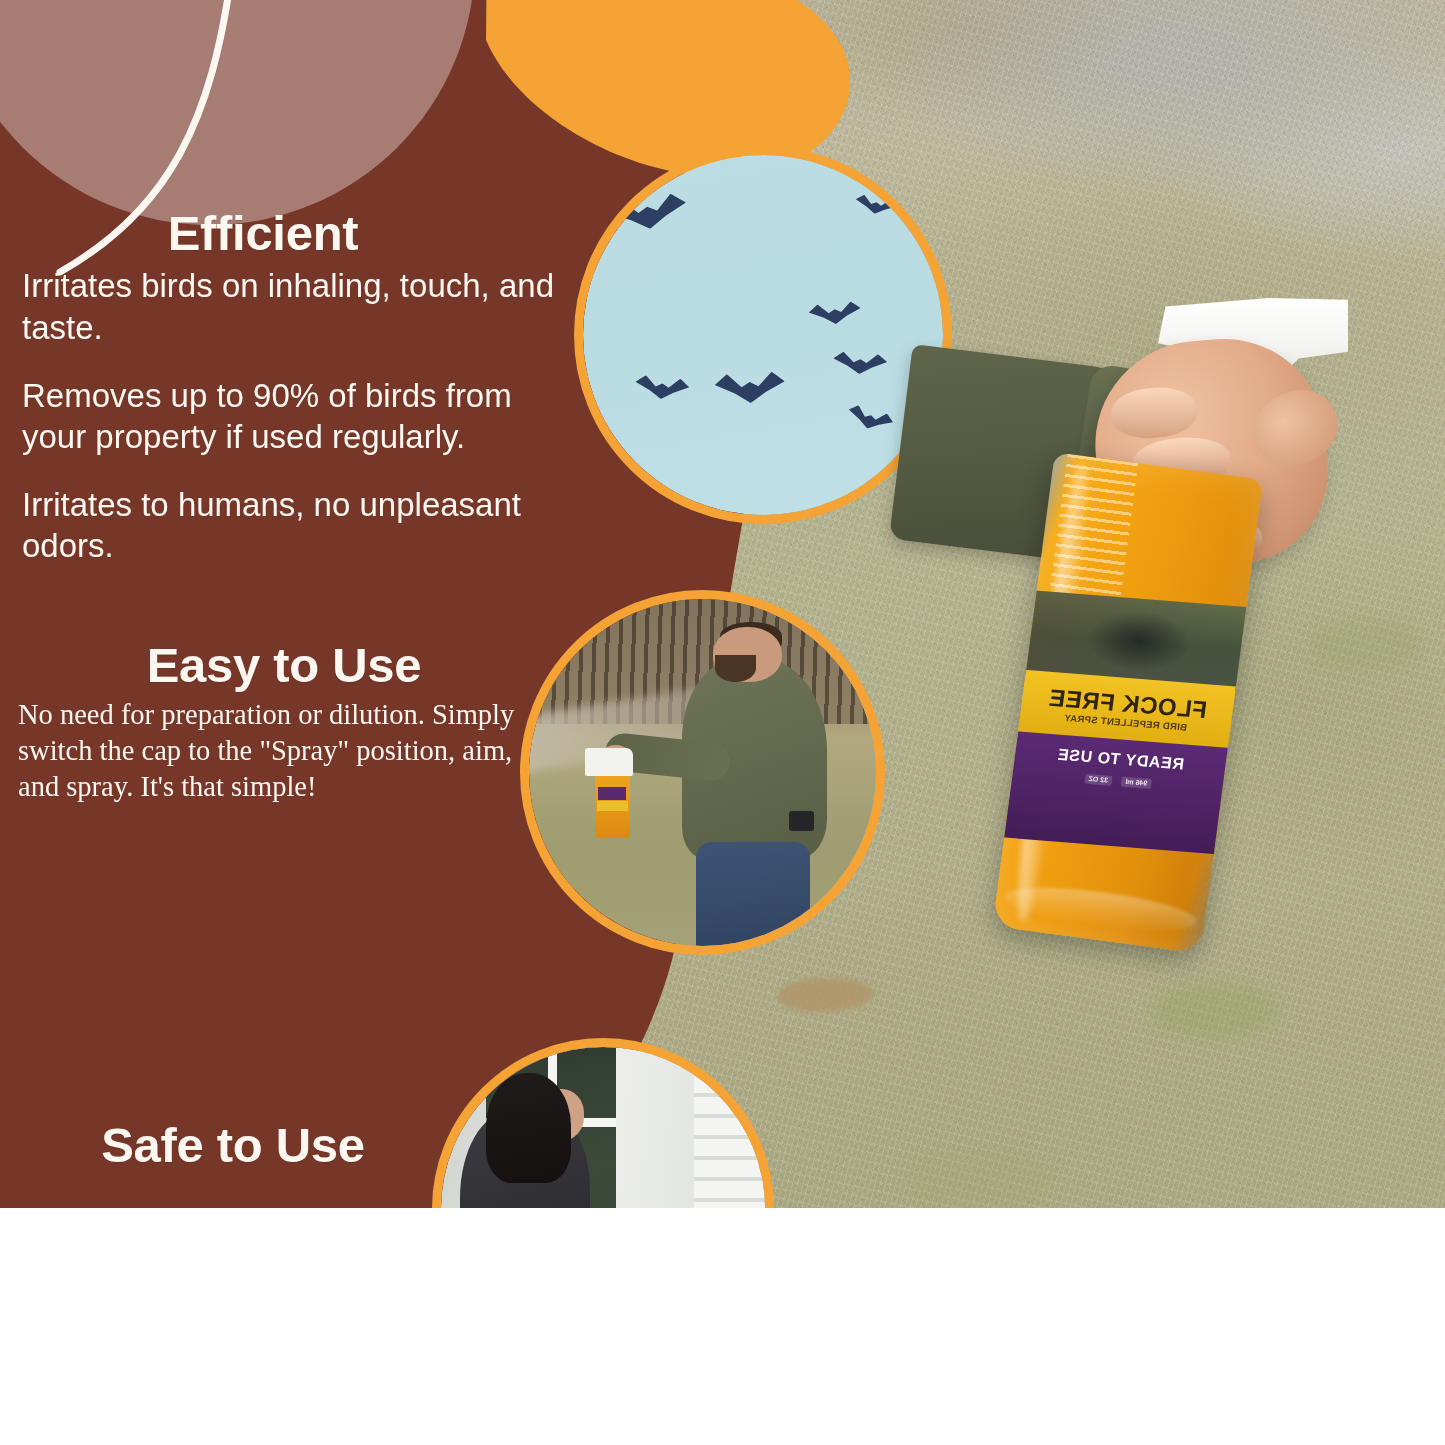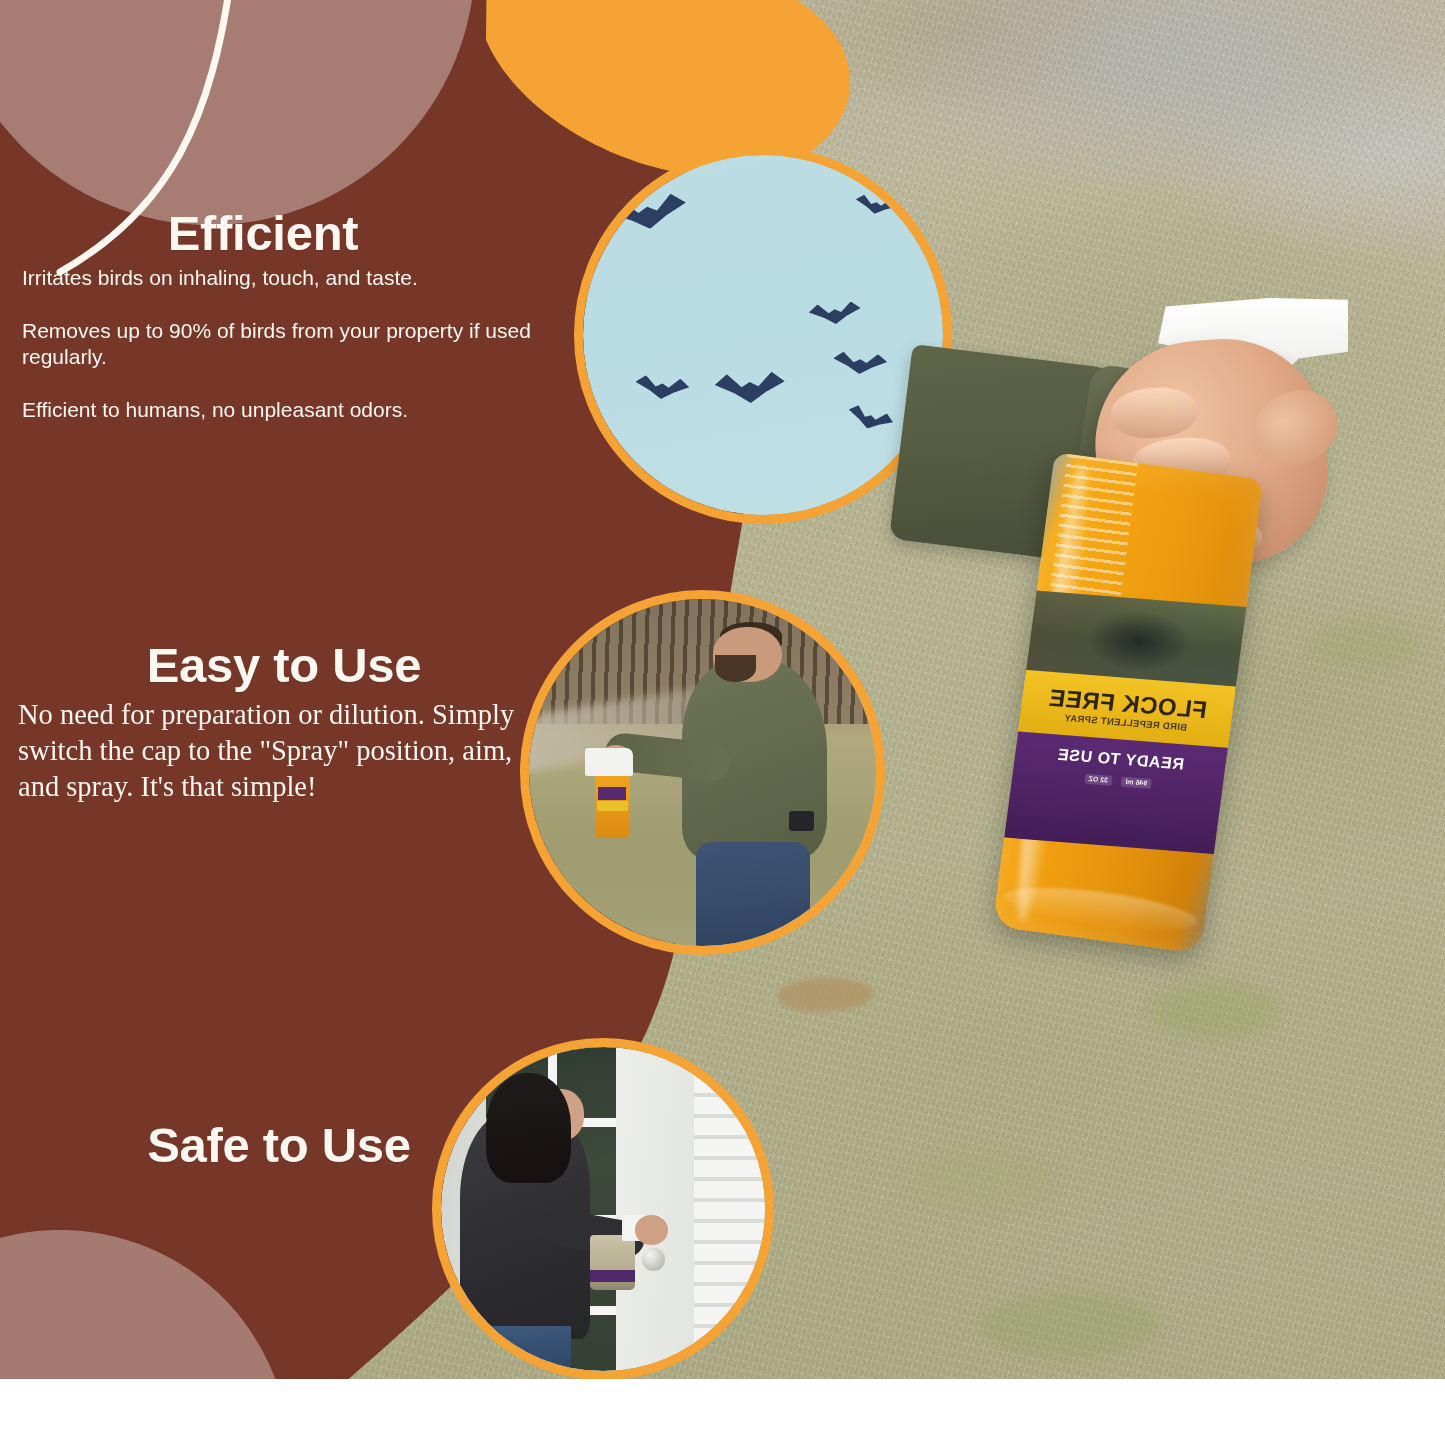--- a/index.html
+++ b/index.html
@@ -4,21 +4,21 @@
 <title>Flock Free Bird Repellent Spray — Feature Infographic</title>
 <style>
   html, body {
     margin: 0;
     padding: 0;
     background: #ffffff;
   }
   #canvas {
     position: relative;
     width: 1445px;
-    height: 1379px;
+    height: 1208px;
     overflow: hidden;
     font-family: "Liberation Sans", sans-serif;
     background: #8b5cf6;
   }
 
   
   .photo-bg {
     position: absolute;
     inset: 0;
     background:
@@ -85,28 +85,28 @@
   }
   .feature-body p {
     margin: 0 0 26px 0;
     line-height: 1.26;
     font-weight: 400;
   }
   .feature-body p:last-child { margin-bottom: 0; }
 
   #feature-efficient { left: 22px; top: 208px; width: 540px; }
   #feature-efficient .feature-title { font-size: 49px; text-align: center; width: 470px; margin-left: 6px; }
-  #feature-efficient .feature-body { font-size: 21px; }
+  #feature-efficient .feature-body { font-size: 33px; }
 
   #feature-easy { left: 18px; top: 640px; width: 520px; }
   #feature-easy .feature-title { font-size: 49px; text-align: center; width: 440px; margin-left: 46px; }
   #feature-easy .feature-body { font-size: 28.5px; }
   #feature-easy .feature-body p { margin-bottom: 0; font-family: Liberation Serif, serif; }
 
-  #feature-safe { left: 18px; top: 1120px; width: 440px; margin-left: 46px; }
+  #feature-safe { left: 18px; top: 1120px; width: 440px; }
   #feature-safe .feature-title { font-size: 49px; text-align: center; width: 390px; margin-left: 20px; }
   #feature-safe .feature-body { font-size: 28px; }
   #feature-safe .feature-body p { margin-bottom: 0; }
 
   
   .bubble {
     position: absolute;
     border-radius: 50%;
     box-sizing: border-box;
     overflow: hidden;
@@ -438,21 +438,21 @@
     <path d="M487,-60 C600,-70 790,-40 838,40 C876,104 820,170 740,176 C640,184 520,120 486,40 Z" fill="#f5a335"></path>
 
     <circle cx="60" cy="1460" r="230" fill="#a98077" opacity="0.92"></circle>
   </svg>
 
   <div class="feature" id="feature-efficient">
     <h2 class="feature-title">Efficient</h2>
     <div class="feature-body">
       <p>Irritates birds on inhaling, touch, and taste.</p>
       <p>Removes up to 90% of birds from your property if used regularly.</p>
-      <p>Efficient to humans, no unpleasant odors.</p>
+      <p>Irritates to humans, no unpleasant odors.</p>
     </div>
   </div>
 
   <div class="feature" id="feature-easy">
     <h2 class="feature-title">Easy to Use</h2>
     <div class="feature-body">
       <p>No need for preparation or dilution. Simply switch the cap to the "Spray" position, aim, and spray. It's that simple!</p>
     </div>
   </div>
 

